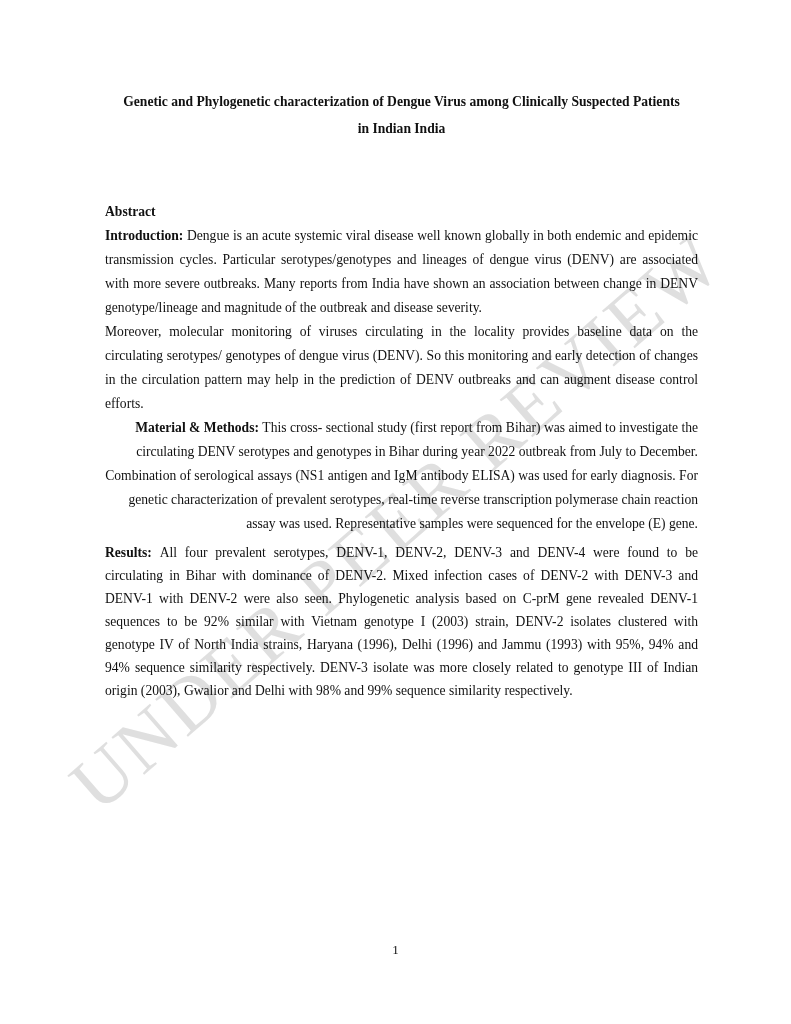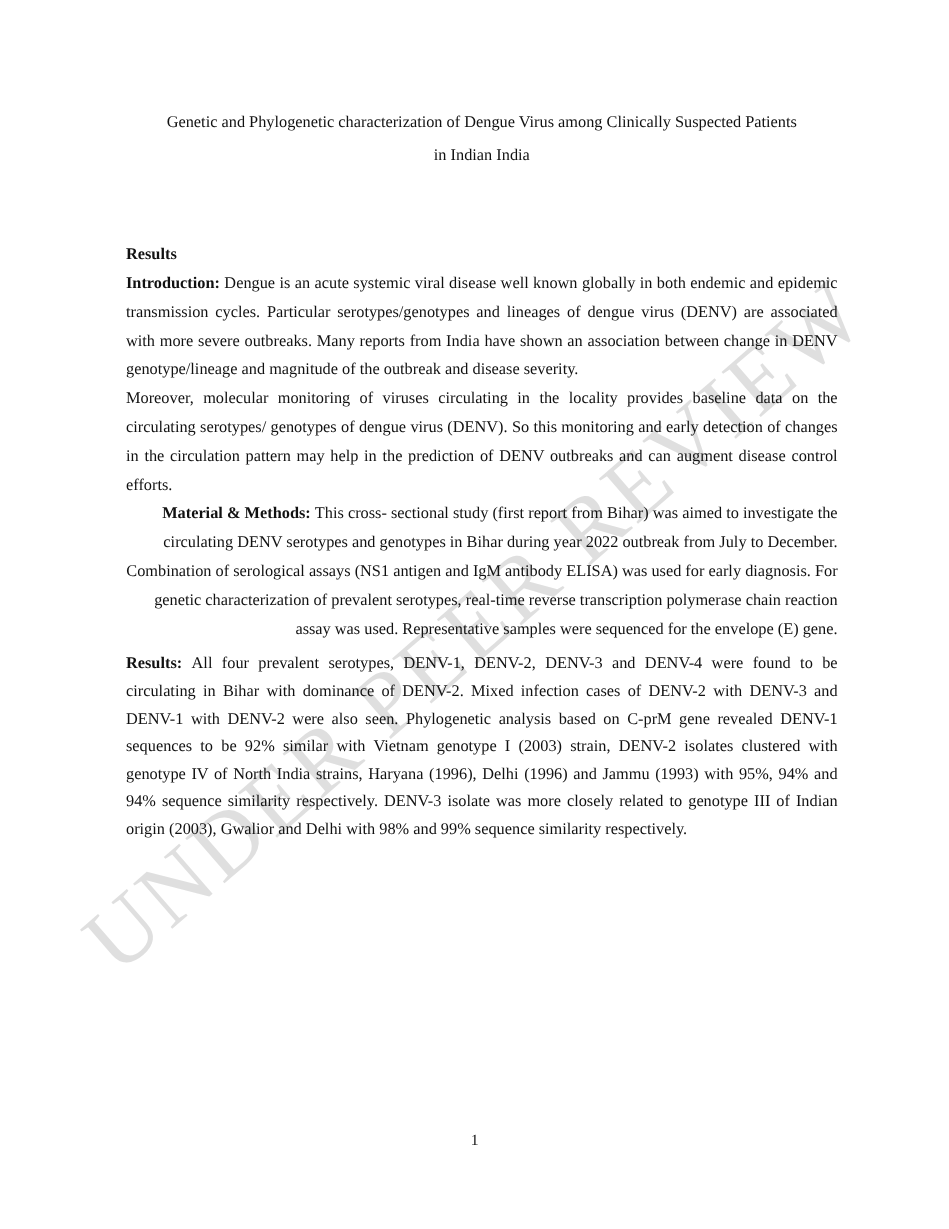--- a/index.html
+++ b/index.html
@@ -30,21 +30,21 @@
     pointer-events: none;
     user-select: none;
   }
   .content {
     position: relative;
     z-index: 1;
     padding: 88px 93px 0 105px;
   }
   .title {
     text-align: center;
-    font-weight: normal;
+    font-weight: bold;
     font-size: 13.6px;
     line-height: 27px;
   }
   .abstract-heading {
     font-weight: bold;
     font-size: 13.6px;
     line-height: 24px;
     margin-top: 58px;
   }
   .para {
@@ -80,21 +80,21 @@
 
   <div class="watermark">UNDER PEER REVIEW</div>
 
   <div class="content">
 
     <div class="title">
       <div>Genetic and Phylogenetic characterization of Dengue Virus among Clinically Suspected Patients</div>
       <div>in Indian India</div>
     </div>
 
-    <div class="abstract-heading">Results</div>
+    <div class="abstract-heading">Abstract</div>
 
     <p class="para"><span class="lead">Introduction: </span><span>Dengue is an acute systemic viral disease well known globally in both endemic and epidemic transmission cycles. Particular serotypes/genotypes and lineages of dengue virus (DENV) are associated with more severe outbreaks. Many reports from India have shown an association between change in DENV genotype/lineage and magnitude of the outbreak and disease severity.</span></p>
 
     <p class="para"><span class="lead"></span><span>Moreover, molecular monitoring of viruses circulating in the locality provides baseline data on the circulating serotypes/ genotypes of dengue virus (DENV). So this monitoring and early detection of changes in the circulation pattern may help in the prediction of DENV outbreaks and can augment disease control efforts.</span></p>
 
     <p class="para left-aligned"><span class="lead">Material &amp; Methods: </span><span>This cross- sectional study (first report from Bihar) was aimed to investigate the circulating DENV serotypes and genotypes in Bihar during year 2022 outbreak from July to December. Combination of serological assays (NS1 antigen and IgM antibody ELISA) was used for early diagnosis. For genetic characterization of prevalent serotypes, real-time reverse transcription polymerase chain reaction assay was used. Representative samples were sequenced for the envelope (E) gene.</span></p>
 
     <p class="para results"><span class="lead">Results: </span><span>All four prevalent serotypes, DENV-1, DENV-2, DENV-3 and DENV-4 were found to be circulating in Bihar with dominance of DENV-2. Mixed infection cases of DENV-2 with DENV-3 and DENV-1 with DENV-2 were also seen. Phylogenetic analysis based on C-prM gene revealed DENV-1 sequences to be 92% similar with Vietnam genotype I (2003) strain, DENV-2 isolates clustered with genotype IV of North India strains, Haryana (1996), Delhi (1996) and Jammu (1993) with 95%, 94% and 94% sequence similarity respectively. DENV-3 isolate was more closely related to genotype III of Indian origin (2003), Gwalior and Delhi with 98% and 99% sequence similarity respectively.</span></p>
 
   </div>

